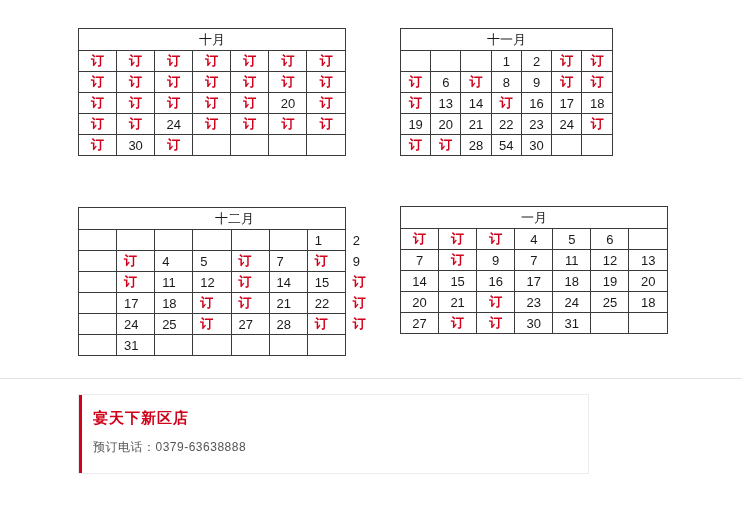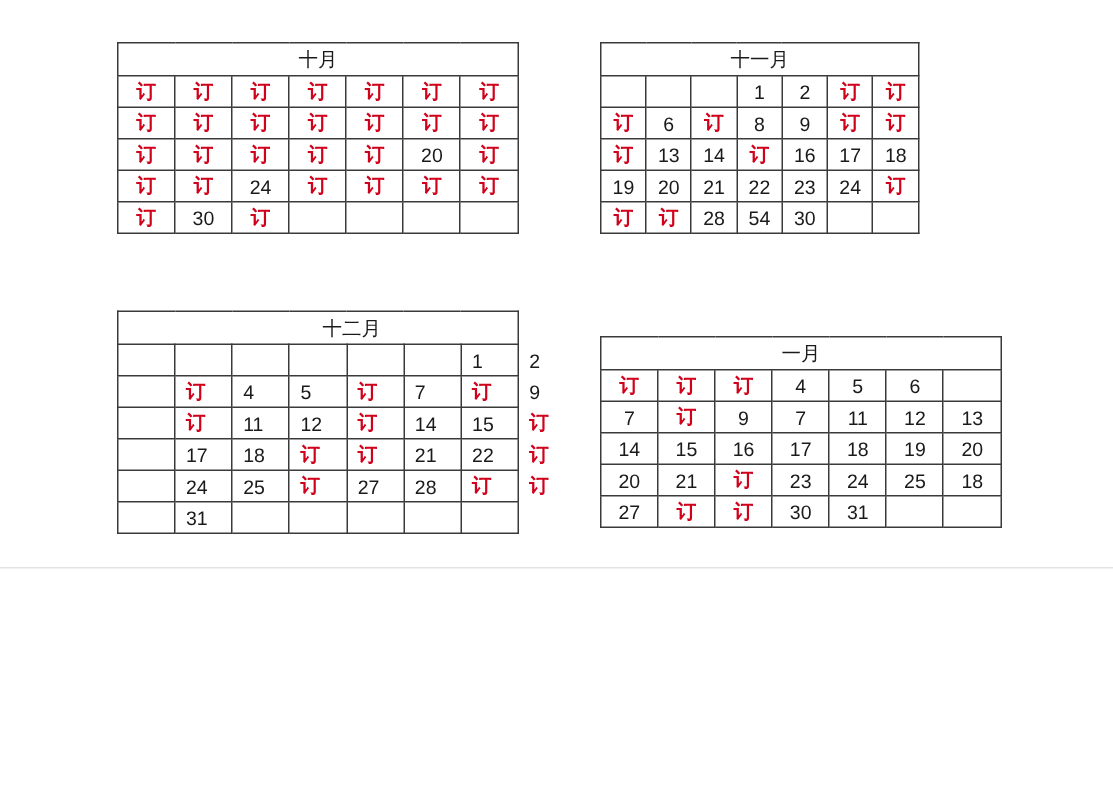--- a/index.html
+++ b/index.html
@@ -53,21 +53,21 @@
     font-weight: bold;
     font-size: 13px;
   }
   .cal td.empty {
     color: transparent;
   }
   
   #cal-oct  { left: 78px;  top: 28px;  width: 268px; }
   #cal-nov  { left: 400px; top: 28px;  width: 213px; }
   #cal-dec  { left: 78px;  top: 207px; width: 268px; }
-  #cal-jan  { left: 400px; top: 224px; width: 268px; }
+  #cal-jan  { left: 400px; top: 206px; width: 268px; }
 
   #cal-oct td, #cal-oct th { width: 38px; }
   #cal-nov td, #cal-nov th { width: 38px; }
   #cal-dec td, #cal-dec th { width: 38px; padding-left: 45px; }
   #cal-jan td, #cal-jan th { width: 38px; }
 
   .divider {
     position: absolute;
     left: 0;
     right: 0;
@@ -353,15 +353,20 @@
             <td class="">31</td>
             <td class="empty"></td>
             <td class="empty"></td>
           </tr>
         </tbody>
     </table>
   </div>
 
   <div class="divider" id="divider-top"></div>
 
+  <div class="store-card">
+    <div class="store-accent"></div>
+    <div class="store-name">宴天下新区店</div>
+    <div class="store-phone">预订电话：0379-63638888</div>
+  </div>
 
 
 </div>
 
 </body></html>

